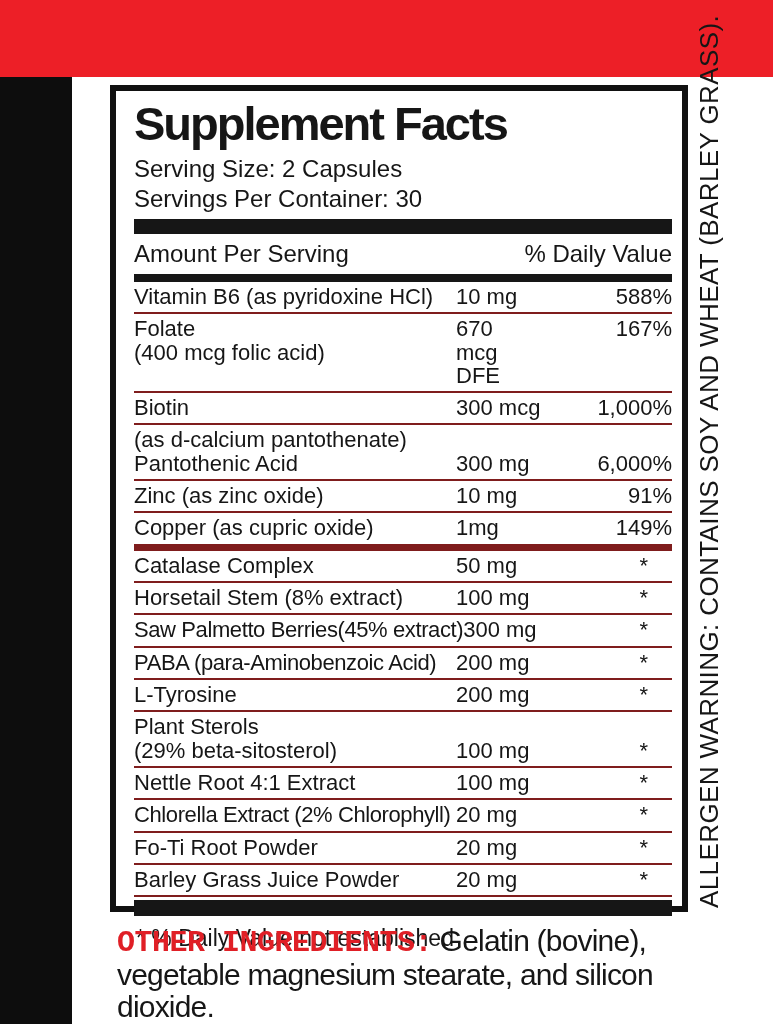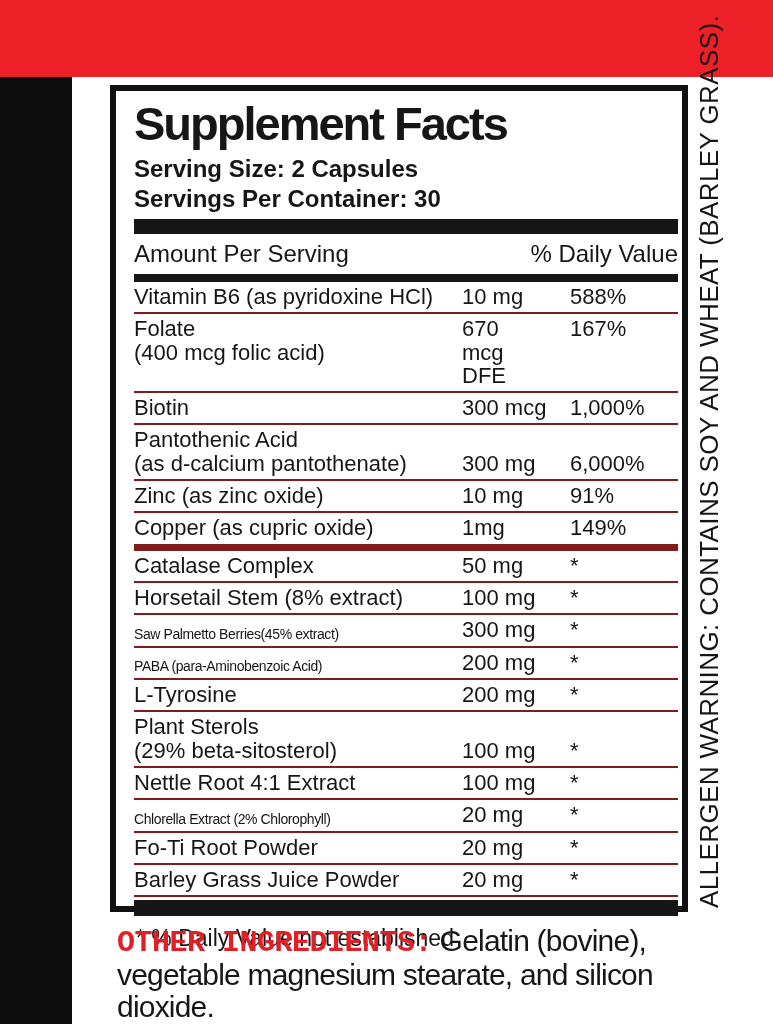--- a/index.html
+++ b/index.html
@@ -4,41 +4,41 @@
 <style>
   * { margin:0; padding:0; box-sizing:border-box; }
   html,body { background:#ffffff; }
   body { font-family:"Liberation Sans", sans-serif; color:#161616; }
   .canvas { position:relative; width:773px; height:1024px; background:#ffffff; overflow:hidden; }
 
   .red-band { position:absolute; left:0; top:0; width:773px; height:77px; background:#ed1f27; }
   .black-bar { position:absolute; left:0; top:77px; width:72px; height:947px; background:#0d0d0d; }
 
   .facts-box { position:absolute; left:110px; top:85px; width:578px; height:827px;
-               border:6px solid #111; background:#fff; padding:6px 4px 0 18px; }
+               border:6px solid #111; background:#fff; padding:6px 10px 0 18px; }
 
   .sf-title { font-size:47px; font-weight:700; letter-spacing:-2px; line-height:1.05;
               margin:2px 0 6px 0; white-space:nowrap; }
-  .serving { font-size:24px; line-height:1.22;font-weight:bold; }
+  .serving { font-size:24px; line-height:1.22; }
 
   .bar-thick { height:15px; background:#161616; margin:6px 0 4px 0; }
   .bar-bottom { height:16px; background:#161616; margin:3px 0 4px 0; }
   .bar-med { height:8px; background:#161616; margin:3px 0 0 0; }
 
   .col-header { display:flex; justify-content:space-between; align-items:flex-end;
                 font-size:24px; padding:2px 0 3px 0; }
 
   .row { display:flex; align-items:flex-end; border-bottom:2px solid #7f1d1d;
          padding:3px 0 4px 0; }
   .row.top { align-items:flex-start; }
   .row.heavy { border-bottom-width:7px; }
   .row .name { flex:1; font-size:22px; line-height:1.06; white-space:nowrap; }
-  .row.fit .name { font-size:14px; letter-spacing:-0.4px; }
+  .row.fit .name { font-size:22px; letter-spacing:-0.4px; }
   .row .amt { width:108px; font-size:22px; line-height:1.06; }
-  .row .dv { width:108px; text-align:left; font-size:22px; line-height:1.06; }
+  .row .dv { width:108px; text-align:right; font-size:22px; line-height:1.06; }
   .row .dv.ast { padding-right:24px; }
 
   .footnote { font-size:23px; padding:5px 0 6px 2px; }
 
   .allergen { position:absolute; left:694px; top:908px; transform:rotate(-90deg);
               transform-origin:0 0; white-space:nowrap; font-size:26px;
               letter-spacing:0.4px; color:#161616; }
 
   .other { position:absolute; left:117px; top:925px; width:620px;
            font-size:30px; line-height:1.07; letter-spacing:-0.8px; color:#161616; }
@@ -92,22 +92,22 @@
           <div class="name">
             <div>Biotin</div>
           </div>
           <div class="amt">
             <div>300 mcg</div>
           </div>
           <div class="dv">1,000%</div>
         </div>
         <div class="row">
           <div class="name">
+            <div>(as d-calcium pantothenate)</div>
             <div>Pantothenic Acid</div>
-            <div>(as d-calcium pantothenate)</div>
           </div>
           <div class="amt">
             <div>300 mg</div>
           </div>
           <div class="dv">6,000%</div>
         </div>
         <div class="row">
           <div class="name">
             <div>Zinc (as zinc oxide)</div>
           </div>

